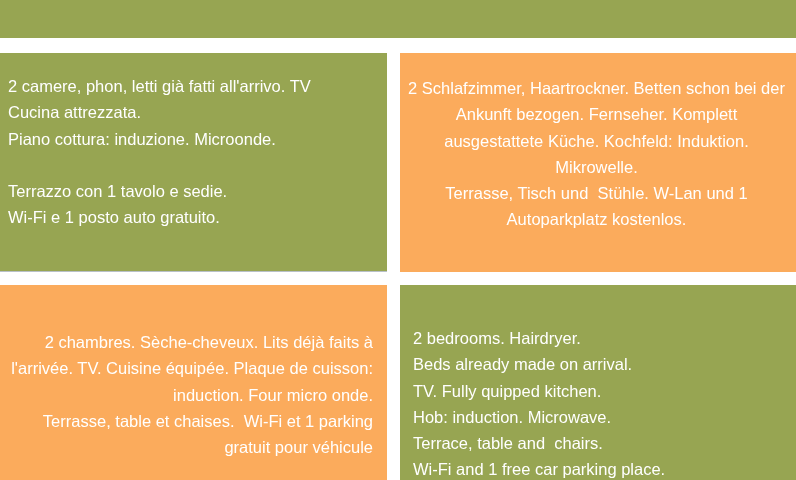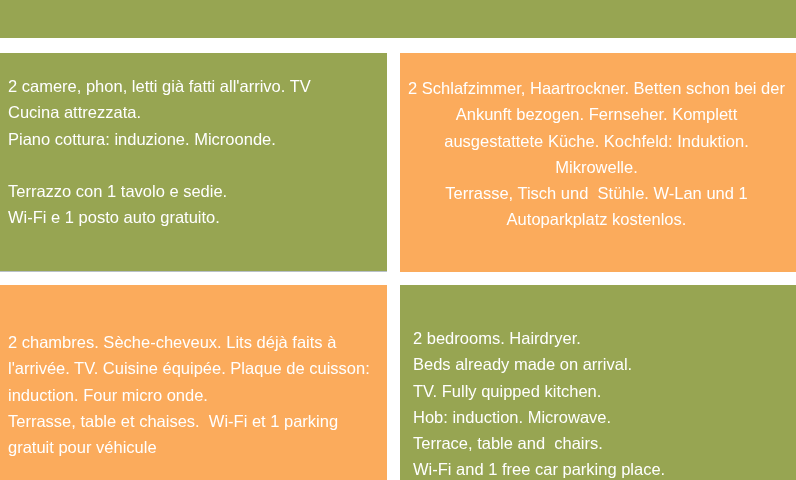--- a/index.html
+++ b/index.html
@@ -75,20 +75,21 @@
     padding: 22px 10px 10px 7px;
     text-align: center;
   }
   
   #panel-fr {
     left: 0;
     top: 285px;
     width: 387px;
     height: 195px;
     padding: 44px 14px 10px 8px;
+    text-align: right;
   }
   
   #panel-en {
     left: 400px;
     top: 285px;
     width: 396px;
     height: 195px;
     padding: 40px 10px 10px 13px;
   }
 </style>

